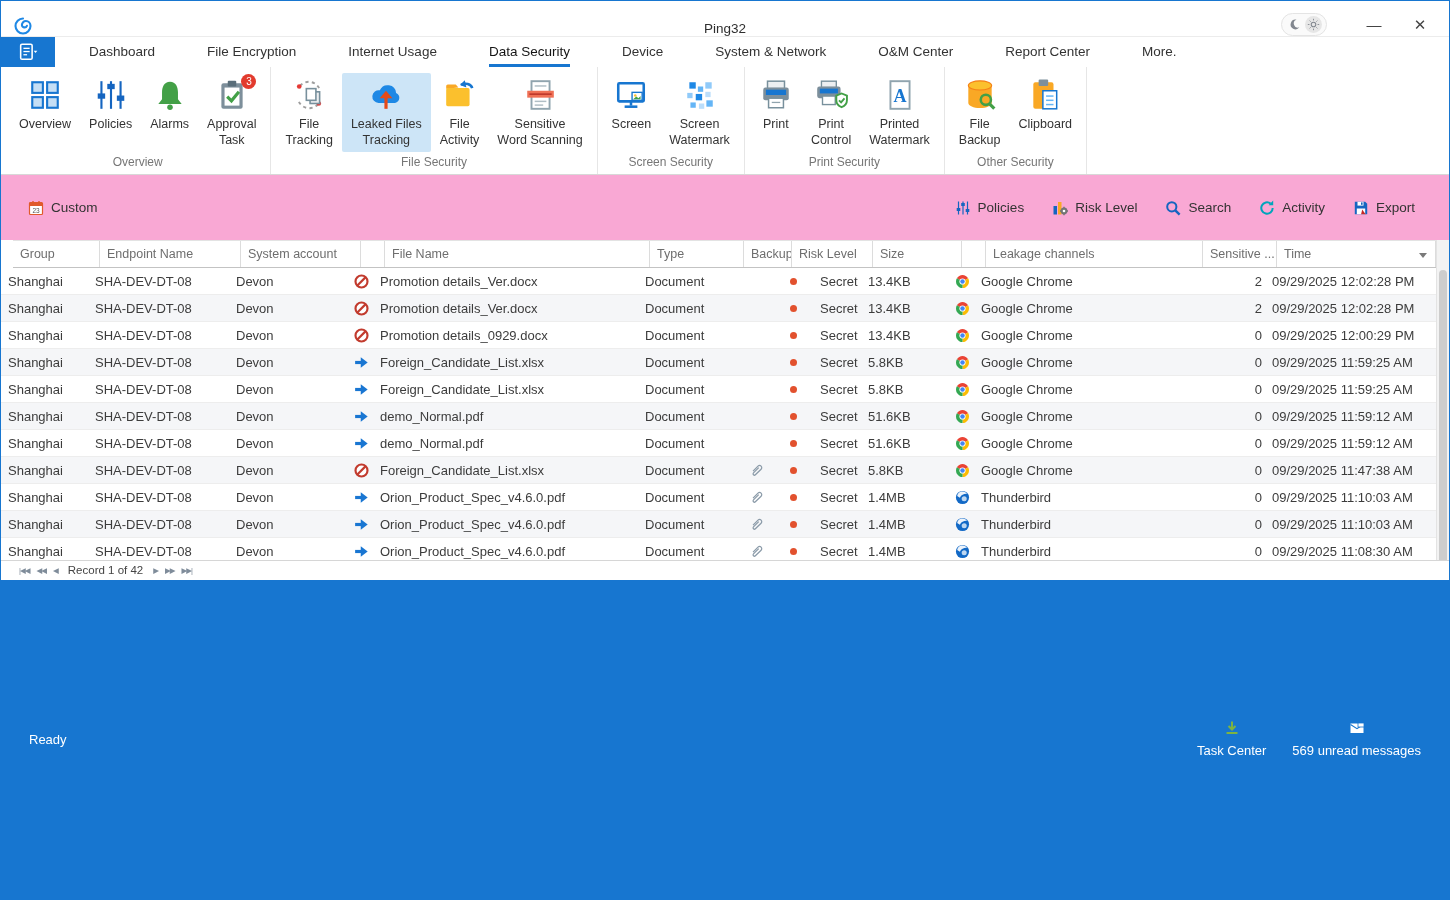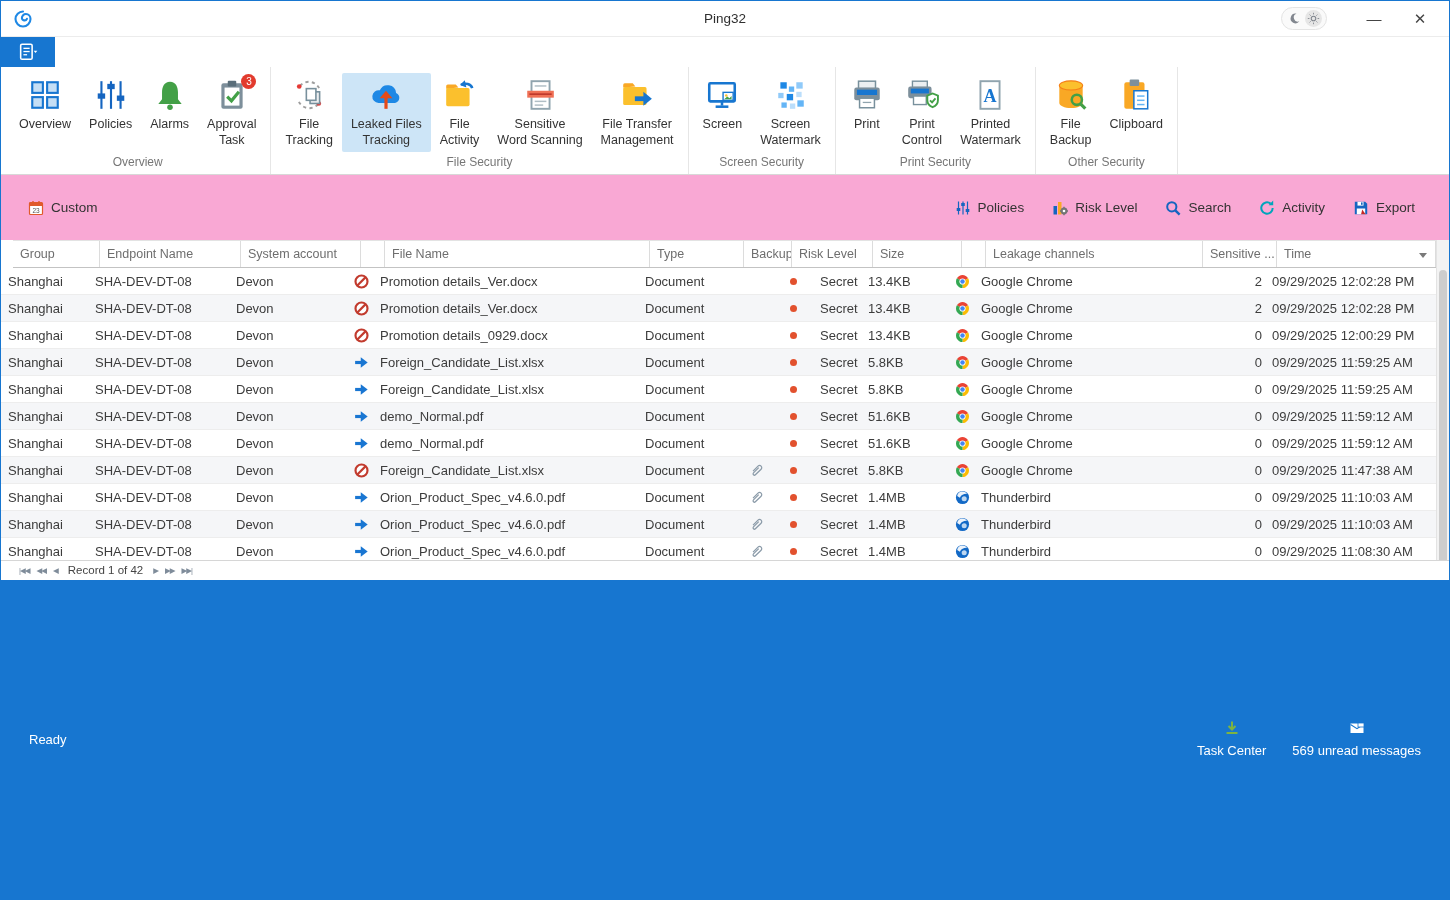--- a/index.html
+++ b/index.html
@@ -1,19 +1,19 @@
 <!DOCTYPE html>
 <html><head>
 <meta charset="utf-8">
 <style>
   html,body{margin:0;padding:0;background:#dfe3e8;}
   .app{width:1450px;height:900px;box-sizing:border-box;border:1px solid #1776d0;background:#fff;
        display:flex;flex-direction:column;font-family:"Liberation Sans",sans-serif;overflow:hidden;}
   
-  .titlebar{height:35px;flex:0 0 35px;position:relative;display:flex;align-items:center;border-bottom:1px solid #ececec;}
+  .titlebar{height:35px;flex:0 0 35px;position:relative;display:flex;align-items:flex-end;border-bottom:1px solid #ececec;}
   .logo{width:20px;height:20px;margin-left:12px;z-index:2;}
   .logo svg{width:20px;height:20px;}
   .title{position:absolute;left:0;right:0;text-align:center;font-size:13.5px;color:#2f2f2f;}
   .wctrl{margin-left:auto;display:flex;align-items:center;z-index:2;}
   .theme-pill{display:flex;align-items:center;gap:2px;background:#fafafa;border:1px solid #e4e4e4;border-radius:12px;padding:2px 4px;margin-right:24px;}
   .ticon{width:17px;height:17px;display:flex;align-items:center;justify-content:center;border-radius:50%;}
   .ticon svg{width:13px;height:13px;}
   .ticon.sel{background:#e6e6e6;}
   .wbtn{width:46px;text-align:center;font-size:15px;color:#444;cursor:default;}
   .wbtn.close{margin-right:6px;}
@@ -116,20 +116,31 @@
         <svg viewBox="0 0 24 24">
           <rect x="4" y="3.5" width="12.5" height="16.5" rx="1.5" fill="none" stroke="#fff" stroke-width="1.7"></rect>
           <g stroke="#fff" stroke-width="1.4">
             <line x1="7" y1="8" x2="13.8" y2="8"></line>
             <line x1="7" y1="11.5" x2="13.8" y2="11.5"></line>
             <line x1="7" y1="15" x2="11" y2="15"></line>
           </g>
           <path d="M18.2 10.5 h4 l-2 2.6z" fill="#fff"></path>
         </svg>
       </div>
+    <div class="tabs">
+        <div class="tab">Dashboard</div>
+        <div class="tab">File Encryption</div>
+        <div class="tab">Internet Usage</div>
+        <div class="tab active">Data Security</div>
+        <div class="tab">Device</div>
+        <div class="tab">System &amp; Network</div>
+        <div class="tab">O&amp;M Center</div>
+        <div class="tab">Report Center</div>
+        <div class="tab">More.</div>
+      </div>
   </div>
 
   <div class="ribbon">
       <div class="rgroup">
         <div class="ritems">
           <div class="ritem">
             <div class="ricon"><svg viewBox="0 0 32 32">
                 <g fill="#c5dff5" stroke="#1776d0" stroke-width="2">
                   <rect x="4" y="4" width="10" height="10"></rect>
                   <rect x="18" y="4" width="10" height="10"></rect>
@@ -214,30 +225,20 @@
                 <g stroke="#b0bec5" stroke-width="1.4">
                   <line x1="11" y1="7.5" x2="22" y2="7.5"></line>
                   <line x1="11" y1="22" x2="22" y2="22"></line>
                   <line x1="11" y1="25.5" x2="19" y2="25.5"></line>
                 </g>
                 <rect x="4" y="12" width="25" height="6.5" fill="#ef7055"></rect>
                 <line x1="6" y1="15.2" x2="27" y2="15.2" stroke="#c0392b" stroke-width="1.6"></line>
               </svg></div>
             <div class="rlbl">Sensitive
 Word Scanning</div>
-          </div>
-          <div class="ritem">
-            <div class="ricon"><svg viewBox="0 0 32 32">
-                <path d="M3 9 v-2.5 a1.5 1.5 0 0 1 1.5-1.5 h7.5 l2.5 3z" fill="#f9a825"></path>
-                <rect x="3" y="8.5" width="22" height="17" rx="1.5" fill="#fbc02d"></rect>
-                <line x1="14" y1="19.5" x2="23" y2="19.5" stroke="#1776d0" stroke-width="4.5"></line>
-                <path d="M22 13 l8 6.5 -8 6.5z" fill="#1776d0"></path>
-              </svg></div>
-            <div class="rlbl">File Transfer
-Management</div>
           </div>
         </div>
         <div class="glabel">File Security</div>
       </div>
       <div class="rgroup">
         <div class="ritems">
           <div class="ritem">
             <div class="ricon"><svg viewBox="0 0 32 32">
                 <rect x="4" y="5" width="24" height="17" rx="1" fill="none" stroke="#1776d0" stroke-width="2.4"></rect>
                 <line x1="16" y1="22" x2="16" y2="26" stroke="#1776d0" stroke-width="2.4"></line>

